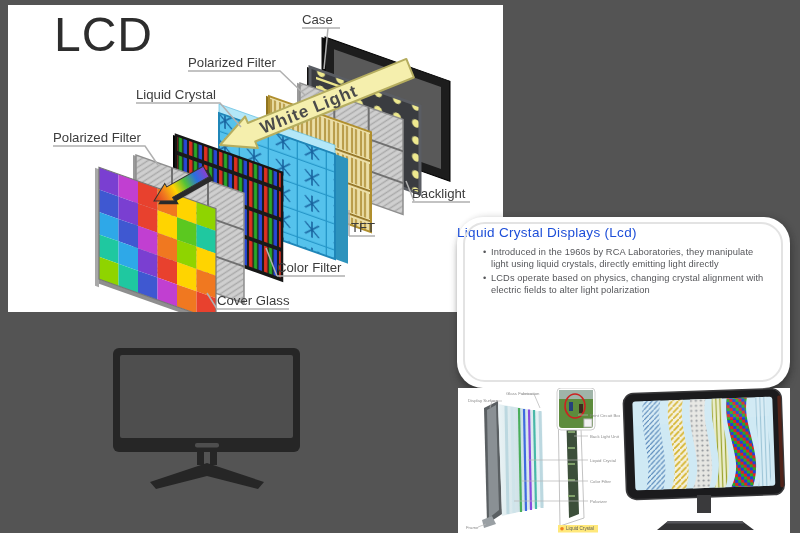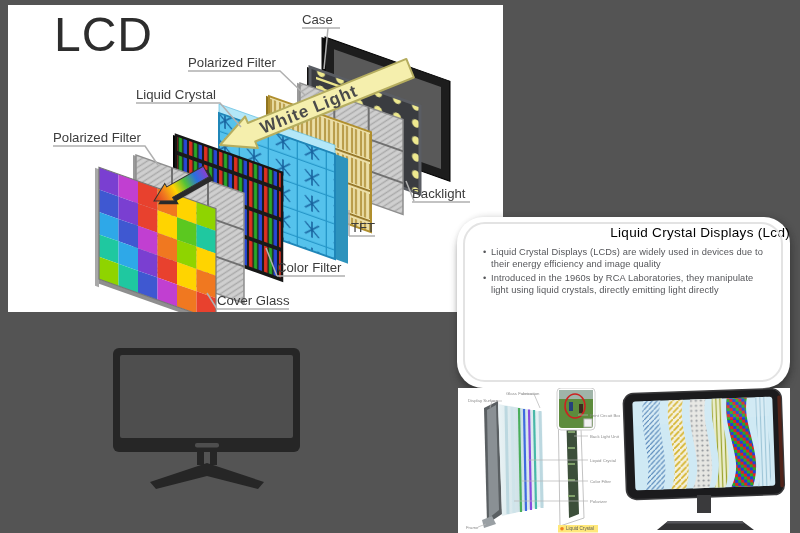--- a/index.html
+++ b/index.html
@@ -9,22 +9,22 @@
   #panel1{position:absolute;left:8px;top:5px;width:495px;height:307px;background:#ffffff;}
   #lcd-title{position:absolute;left:46px;top:6px;font-size:48px;line-height:1;font-weight:400;
              color:#2d2d2d;letter-spacing:1px;}
   #panel1 svg{position:absolute;left:0;top:0;}
   .diag-label{font-size:13.2px;fill:#3c3c3c;}
   
   #info-card{position:absolute;left:457px;top:217px;width:333px;height:171px;background:#ffffff;
              border-radius:26px;box-shadow:0 7px 9px -2px rgba(30,30,30,.55),3px 0 6px rgba(30,30,30,.2);}
   #card-outline{position:absolute;left:6px;top:5px;right:7px;bottom:6px;border:2px solid #e3e3e3;
                 border-radius:22px;pointer-events:none;}
-  #card-title{margin:0;padding-top:8px;text-align:right;font-size:13.5px;font-weight:400;
-              color:#000000;letter-spacing:.3px;}
+  #card-title{margin:0;padding-top:8px;text-align:left;font-size:13.5px;font-weight:400;
+              color:#1d4ed8;letter-spacing:.3px;}
   #card-bullets{margin:7px 0 0 0;padding:0 22px 0 26px;list-style:none;}
   #card-bullets li{position:relative;font-size:9.3px;line-height:11.6px;color:#55565a;
                    margin-bottom:3.2px;padding-left:8px;letter-spacing:.1px;}
   #card-bullets li::before{content:"\2022";position:absolute;left:0;top:0;color:#55565a;}
   
   #images-strip{position:absolute;left:458px;top:388px;width:332px;height:145px;background:#ffffff;}
   #structure-svg{position:absolute;left:4px;top:0;}
   #render-svg{position:absolute;left:162px;top:0;}
   .tiny-label{font-size:4.3px;fill:#8b8b8b;}
   .tiny-dark{font-size:4.6px;fill:#5a5a5a;}
@@ -195,22 +195,22 @@
       <text class="diag-label" x="343" y="227">TFT</text>
       <text class="diag-label" x="269" y="267">Color Filter</text>
       <text class="diag-label" x="209" y="300">Cover Glass</text>
     </svg>
   </section>
 
   <section id="info-card">
     <div id="card-outline"></div>
     <h2 id="card-title">Liquid Crystal Displays (Lcd)</h2>
     <ul id="card-bullets">
-      <li>Liquid Crystal Displays (LCDs) are widely used in devices due to their energy efficiency and image quality</li>
       <li>Introduced in the 1960s by RCA Laboratories, they manipulate light using liquid crystals, directly emitting light directly</li>
+      <li>LCDs operate based on physics, changing crystal alignment with electric fields to alter light polarization</li>
     </ul>
   </section>
 
   <section id="images-strip">
 
     <svg id="structure-svg" width="158" height="145" viewBox="0 0 158 145">
       <defs>
         <linearGradient id="sheet" x1="0" y1="0" x2="1" y2="0">
           <stop offset="0" stop-color="#e8f2f4"></stop>
             <stop offset=".5" stop-color="#c8dde4"></stop>

